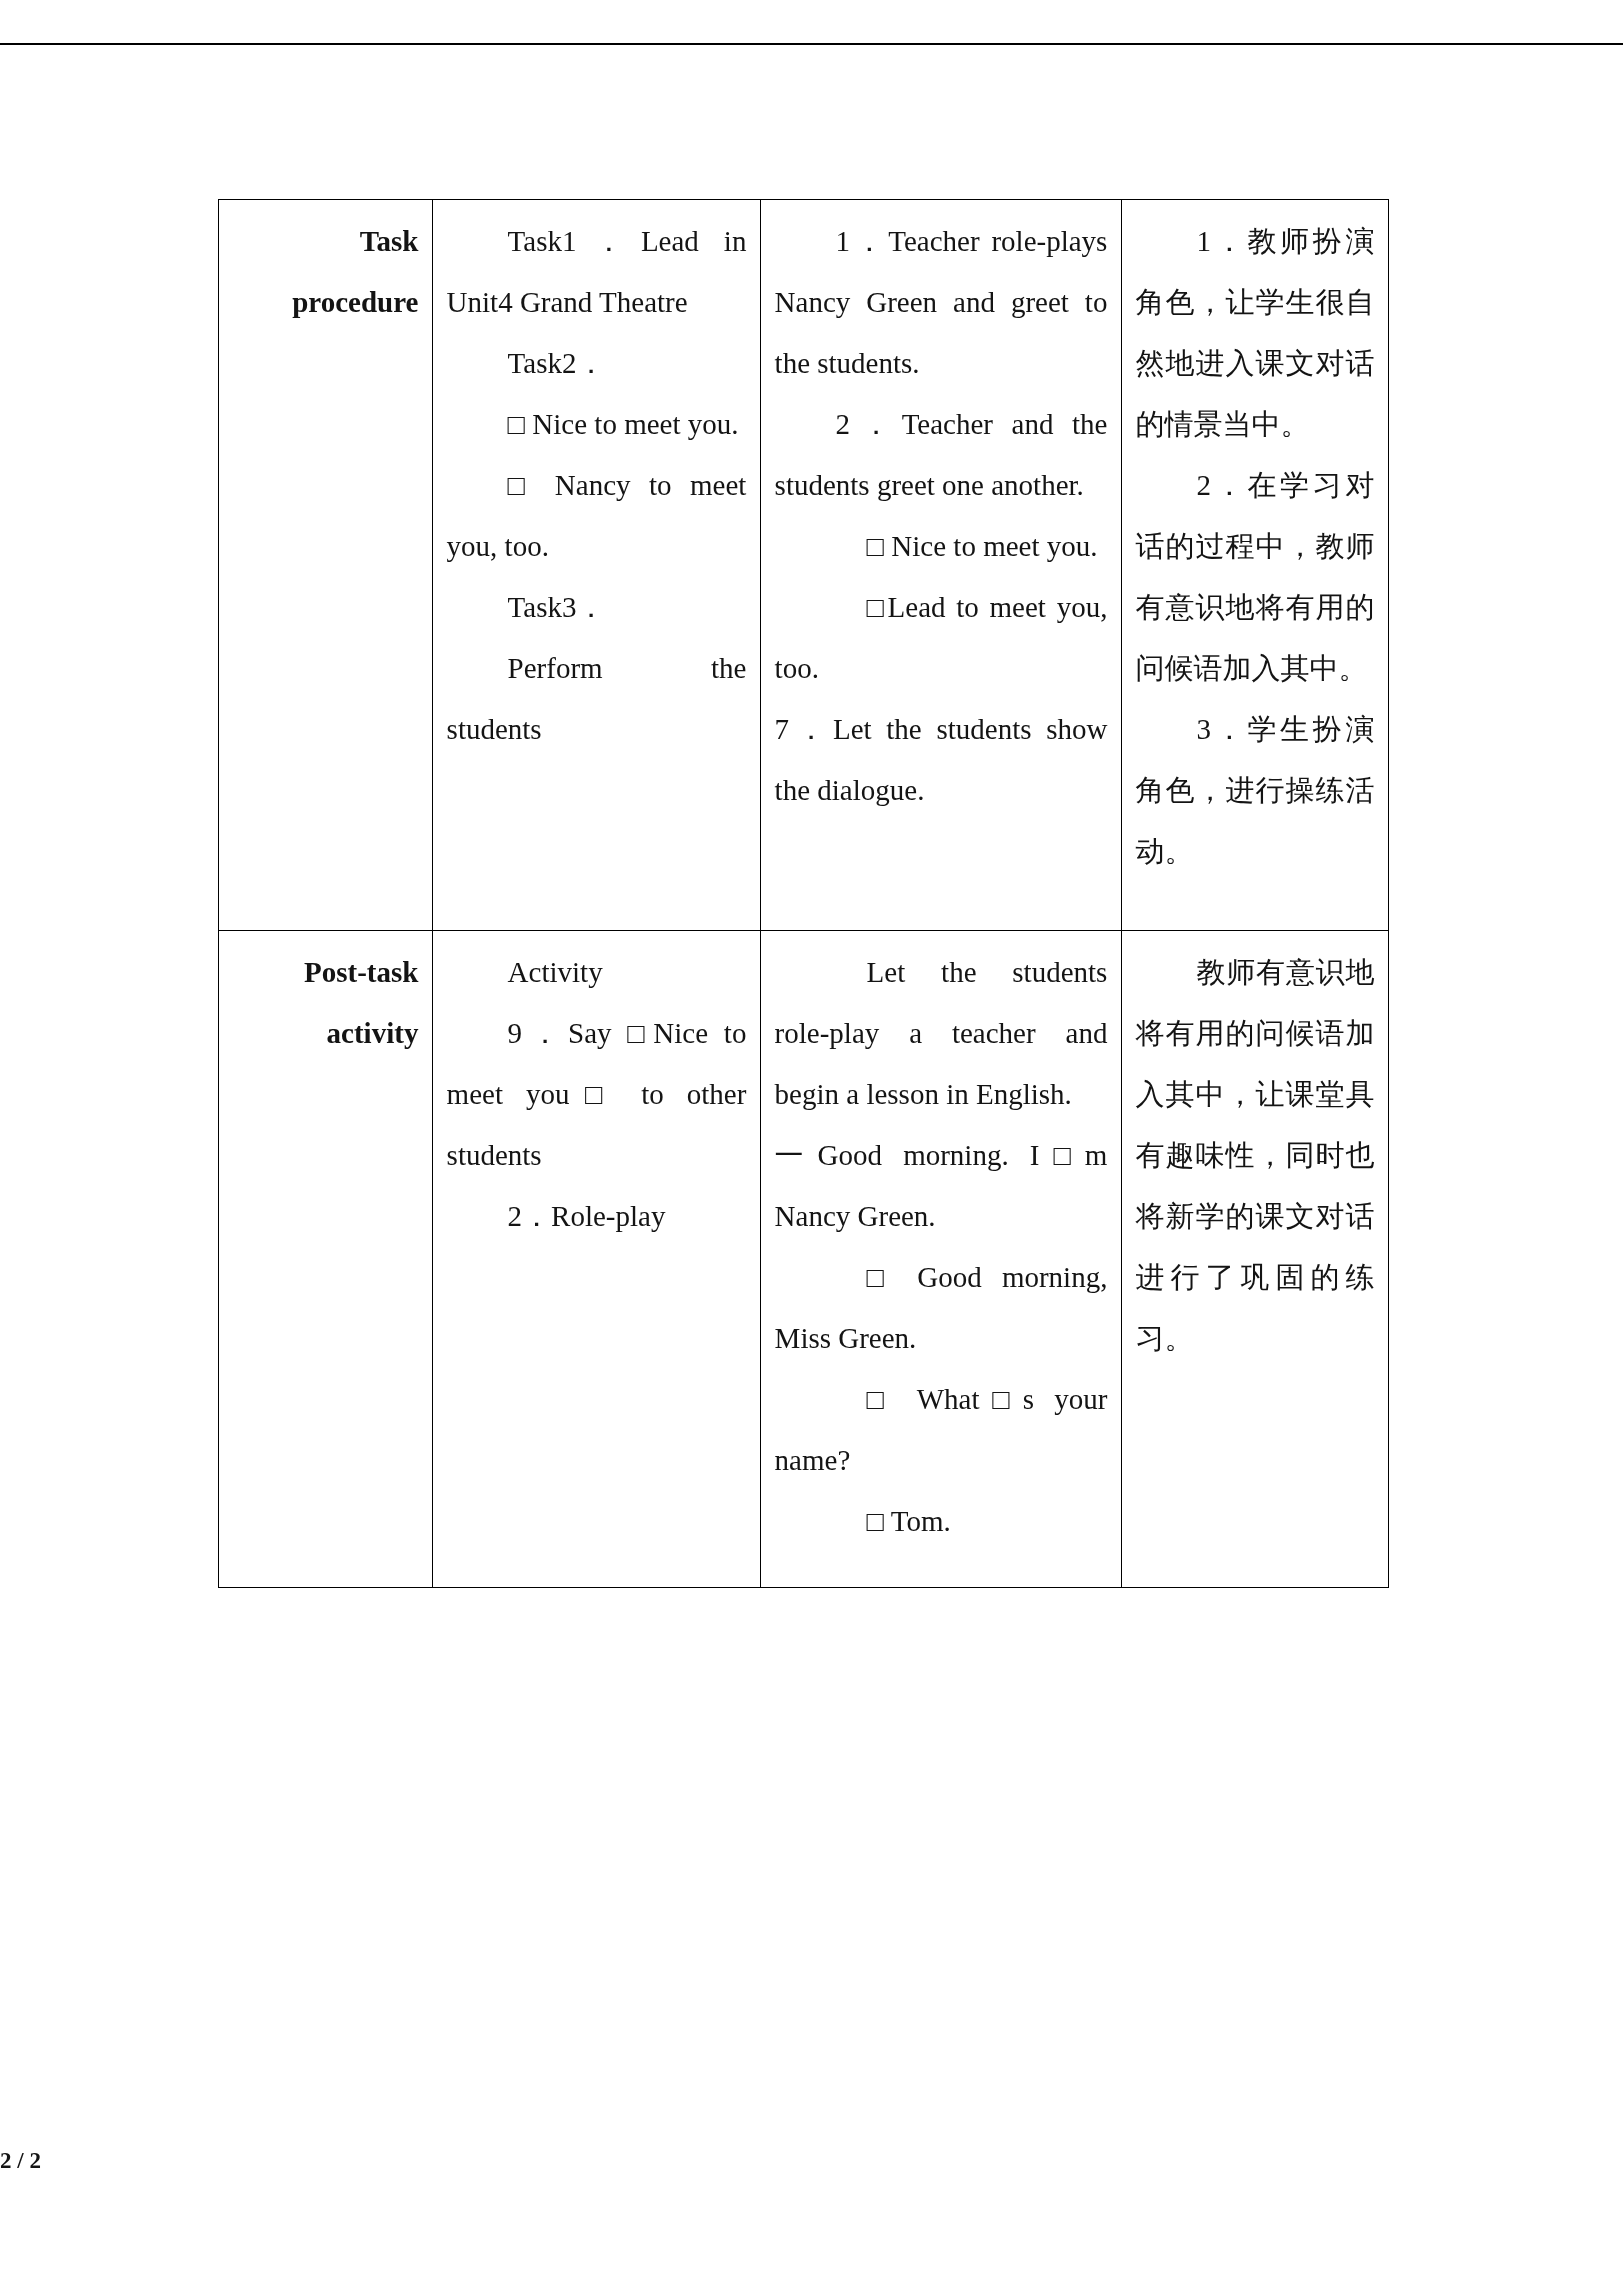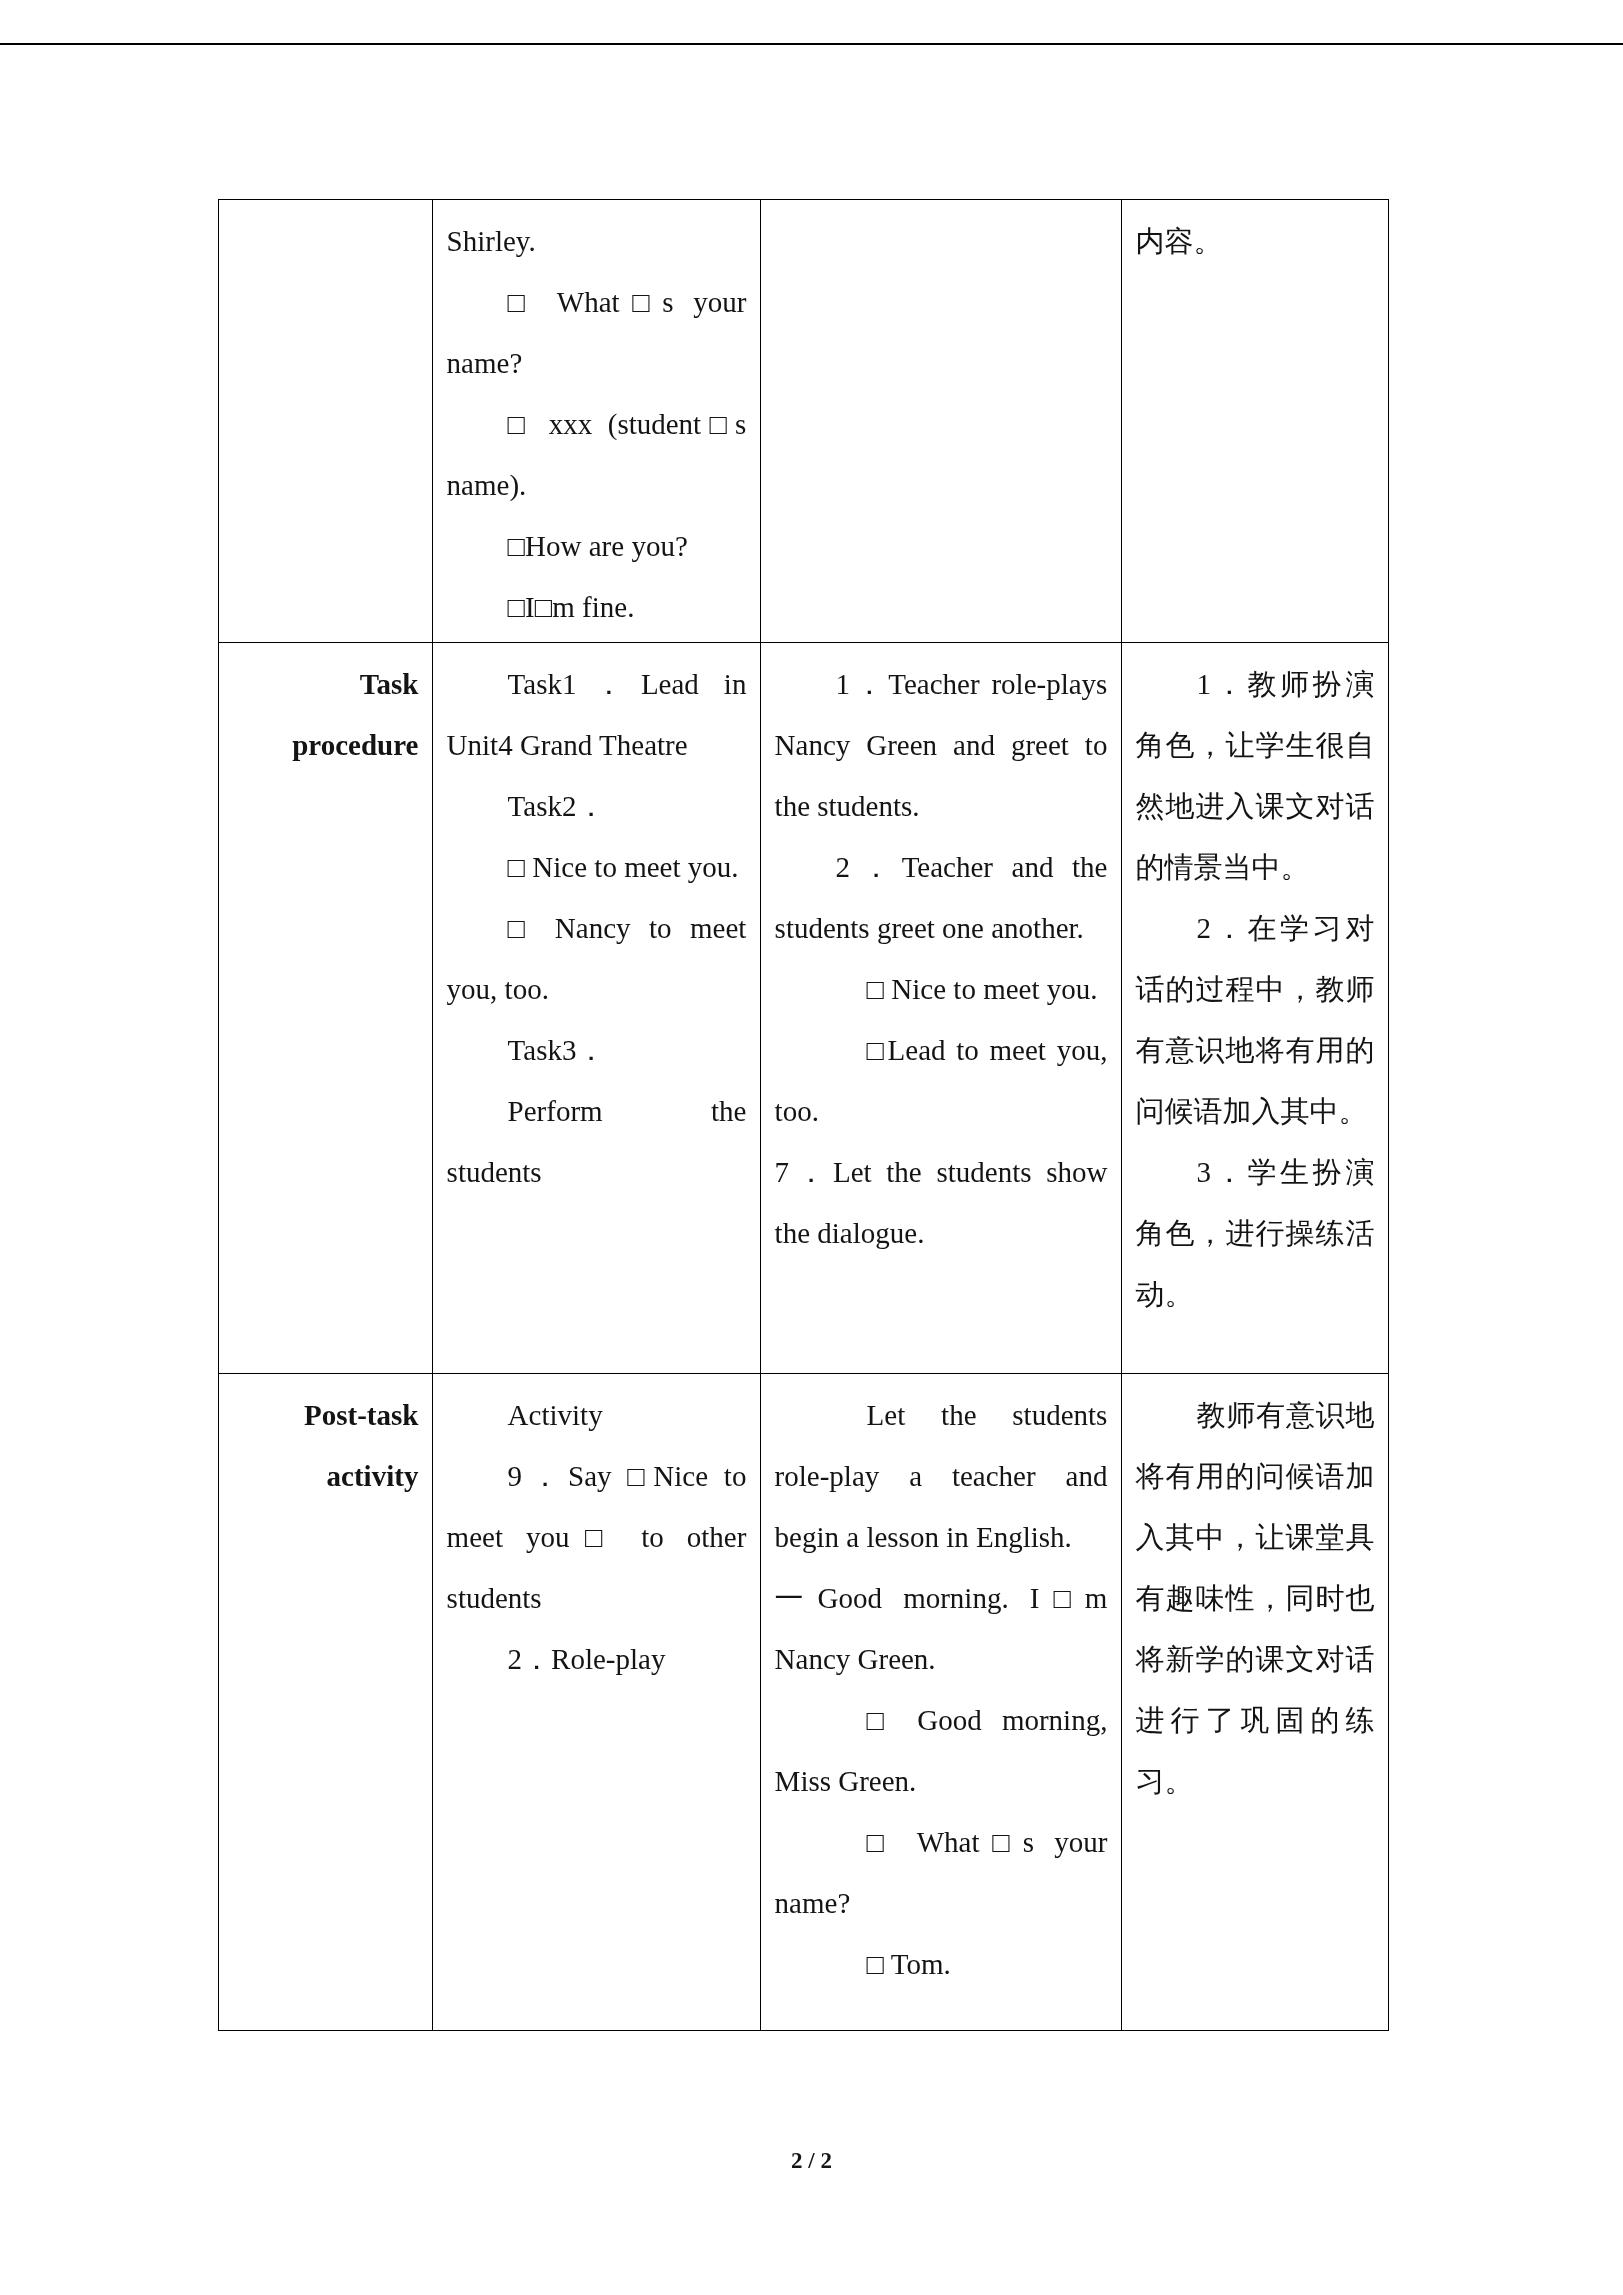--- a/index.html
+++ b/index.html
@@ -43,54 +43,40 @@
   td.vmid { vertical-align: middle; }
   p { margin: 0; }
   .ind  { text-indent: 61px; }
   .ind3 { text-indent: 92px; }
   .just { text-align: justify; }
   .footer {
     position: absolute;
     top: 2148px;
     left: 0;
     width: 1623px;
-    text-align: center;
+    text-align: left;
     font-size: 23px;
     font-weight: bold;
     color: #141414;
   }
 </style>
 </head>
 <body>
 
 <div class="top-rule"></div>
 
 <table class="lesson">
   <colgroup>
     <col style="width:214px">
     <col style="width:328px">
     <col style="width:361px">
     <col style="width:267px">
   </colgroup>
 
   <tbody>
-      <tr>
-    <td style="height:421px"></td>
-    <td>
-      <p>Shirley.</p>
-      <p class="ind just">□ What□s your name?</p>
-      <p class="ind just">□ xxx (student□s name).</p>
-      <p class="ind">□How are you?</p>
-      <p class="ind">□I□m fine.</p>
-    </td>
-    <td></td>
-    <td>
-      <p>内容。</p>
-    </td>
-  </tr>
 
   <tr>
     <td class="rowhead" style="height:731px">
       <p>Task procedure</p>
     </td>
     <td>
       <p class="ind just">Task1．Lead in Unit4 Grand Theatre</p>
       <p class="ind">Task2．</p>
       <p class="ind just">□ Nice to meet you.</p>
       <p class="ind just">□ Nancy to meet you, too.</p>

